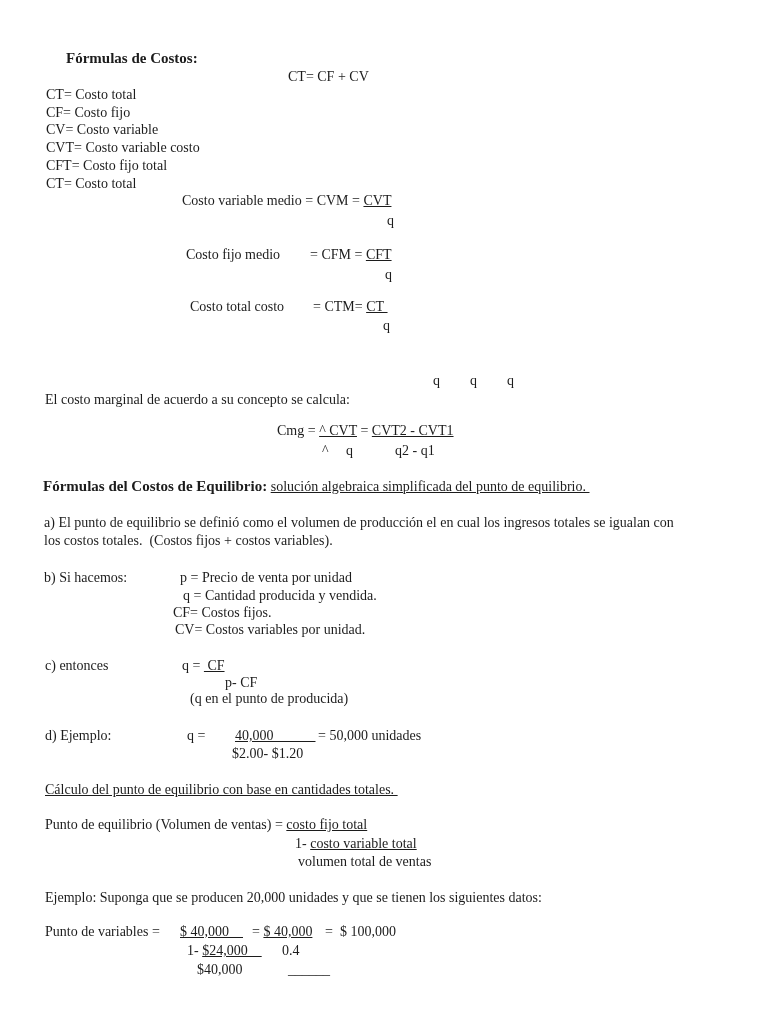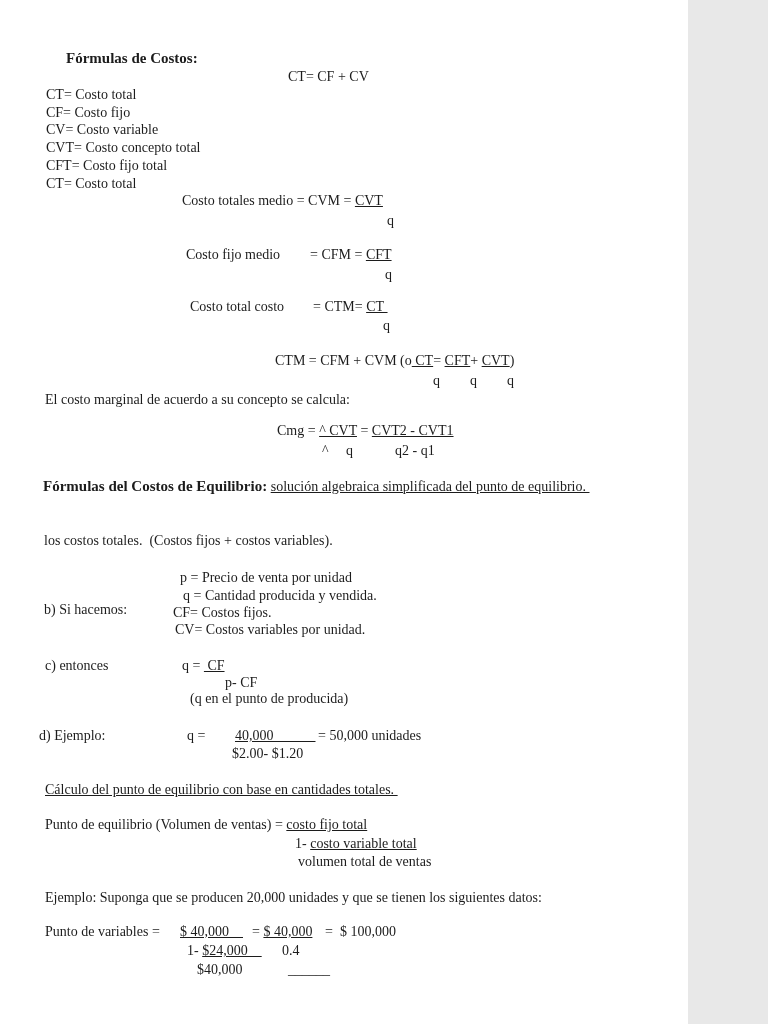--- a/index.html
+++ b/index.html
@@ -1,18 +1,18 @@
 <!DOCTYPE html>
 <html><head>
 <meta charset="utf-8">
 <style>
   html,body{margin:0;padding:0;background:#e8e8e8;}
   .page{
     position:relative;
-    width:688px;height:1024px;
+    width:768px;height:1024px;
     background:#ffffff;
     overflow:hidden;
     font-family:"Liberation Serif","DejaVu Serif",serif;
     color:#1c1c1c;
     text-align:center;
   }
   .t{
     position:absolute;
     font-size:14px;
     line-height:17px;
@@ -26,63 +26,63 @@
 <body>
 
 <div class="page">
 
   <span class="t b" style="left:66px;top:50px">Fórmulas de Costos:</span>
   <span class="t" style="left:288px;top:68px">CT= CF + CV</span>
 
   <span class="t" style="left:46px;top:86px">CT= Costo total</span>
   <span class="t" style="left:46px;top:104px">CF= Costo fijo</span>
   <span class="t" style="left:46px;top:121px">CV= Costo variable</span>
-  <span class="t" style="left:46px;top:139px">CVT= Costo concepto total</span>
+  <span class="t" style="left:46px;top:139px">CVT= Costo variable costo</span>
   <span class="t" style="left:46px;top:157px">CFT= Costo fijo total</span>
   <span class="t" style="left:46px;top:175px">CT= Costo total</span>
 
-  <span class="t" style="left:182px;top:192px"><span>Costo totales medio = CVM = </span><span class="u">CVT</span></span>
+  <span class="t" style="left:182px;top:192px"><span>Costo variable medio = CVM = </span><span class="u">CVT</span></span>
   <span class="t" style="left:387px;top:212px">q</span>
 
   <span class="t" style="left:186px;top:246px">Costo fijo medio</span>
   <span class="t" style="left:310px;top:246px"><span>= CFM = </span><span class="u">CFT</span></span>
   <span class="t" style="left:385px;top:266px">q</span>
 
   <span class="t" style="left:190px;top:298px">Costo total costo</span>
   <span class="t" style="left:313px;top:298px"><span>= CTM= </span><span class="u">CT&nbsp;</span></span>
   <span class="t" style="left:383px;top:317px">q</span>
 
-  <span class="t" style="left:275px;top:352px"><span>CTM = CFM + CVM (o</span><span class="u">&nbsp;CT</span><span>= </span><span class="u">CFT</span><span>+ </span><span class="u">CVT</span><span>)</span></span>
   <span class="t" style="left:433px;top:372px">q</span>
   <span class="t" style="left:470px;top:372px">q</span>
   <span class="t" style="left:507px;top:372px">q</span>
 
   <span class="t" style="left:45px;top:391px">El costo marginal de acuerdo a su concepto se calcula:</span>
 
   <span class="t" style="left:277px;top:422px"><span>Cmg = </span><span class="u">^ CVT</span><span> = </span><span class="u">CVT2 - CVT1</span></span>
   <span class="t" style="left:322px;top:442px">^</span>
   <span class="t" style="left:346px;top:442px">q</span>
   <span class="t" style="left:395px;top:442px">q2 - q1</span>
 
   <span class="t bu" style="left:43px;top:478px"><span class="bold-part">Fórmulas del Costos de Equilibrio:</span><span> </span><span class="u">solución algebraica simplificada del punto de equilibrio.&nbsp;</span></span>
 
+  <span class="t" style="left:44px;top:514px">a) El punto de equilibrio se definió como el volumen de producción el en cual los ingresos totales se igualan con</span>
   <span class="t" style="left:44px;top:532px">los costos totales.  (Costos fijos + costos variables).</span>
 
-  <span class="t" style="left:44px;top:601px">b) Si hacemos:</span>
+  <span class="t" style="left:44px;top:569px">b) Si hacemos:</span>
   <span class="t" style="left:180px;top:569px">p = Precio de venta por unidad</span>
   <span class="t" style="left:183px;top:587px">q = Cantidad producida y vendida.</span>
   <span class="t" style="left:173px;top:604px">CF= Costos fijos.</span>
   <span class="t" style="left:175px;top:621px">CV= Costos variables por unidad.</span>
 
   <span class="t" style="left:45px;top:657px">c) entonces</span>
   <span class="t" style="left:182px;top:657px"><span>q = </span><span class="u">&nbsp;CF</span></span>
   <span class="t" style="left:225px;top:674px">p- CF</span>
   <span class="t" style="left:190px;top:690px">(q en el punto de producida)</span>
 
-  <span class="t" style="left:39px;top:727px">d) Ejemplo:</span>
+  <span class="t" style="left:45px;top:727px">d) Ejemplo:</span>
   <span class="t" style="left:187px;top:727px">q =</span>
   <span class="t u" style="left:235px;top:727px">40,000&nbsp;&nbsp;&nbsp;&nbsp;&nbsp;&nbsp;&nbsp;&nbsp;&nbsp;&nbsp;&nbsp;&nbsp;</span>
   <span class="t" style="left:318px;top:727px">= 50,000 unidades</span>
   <span class="t" style="left:232px;top:745px">$2.00- $1.20</span>
 
   <span class="t u" style="left:45px;top:781px">Cálculo del punto de equilibrio con base en cantidades totales.&nbsp;</span>
 
   <span class="t" style="left:45px;top:816px"><span>Punto de equilibrio (Volumen de ventas) = </span><span class="u">costo fijo total</span></span>
   <span class="t" style="left:295px;top:835px"><span>1- </span><span class="u">costo variable total</span></span>
   <span class="t" style="left:298px;top:853px">volumen total de ventas</span>

